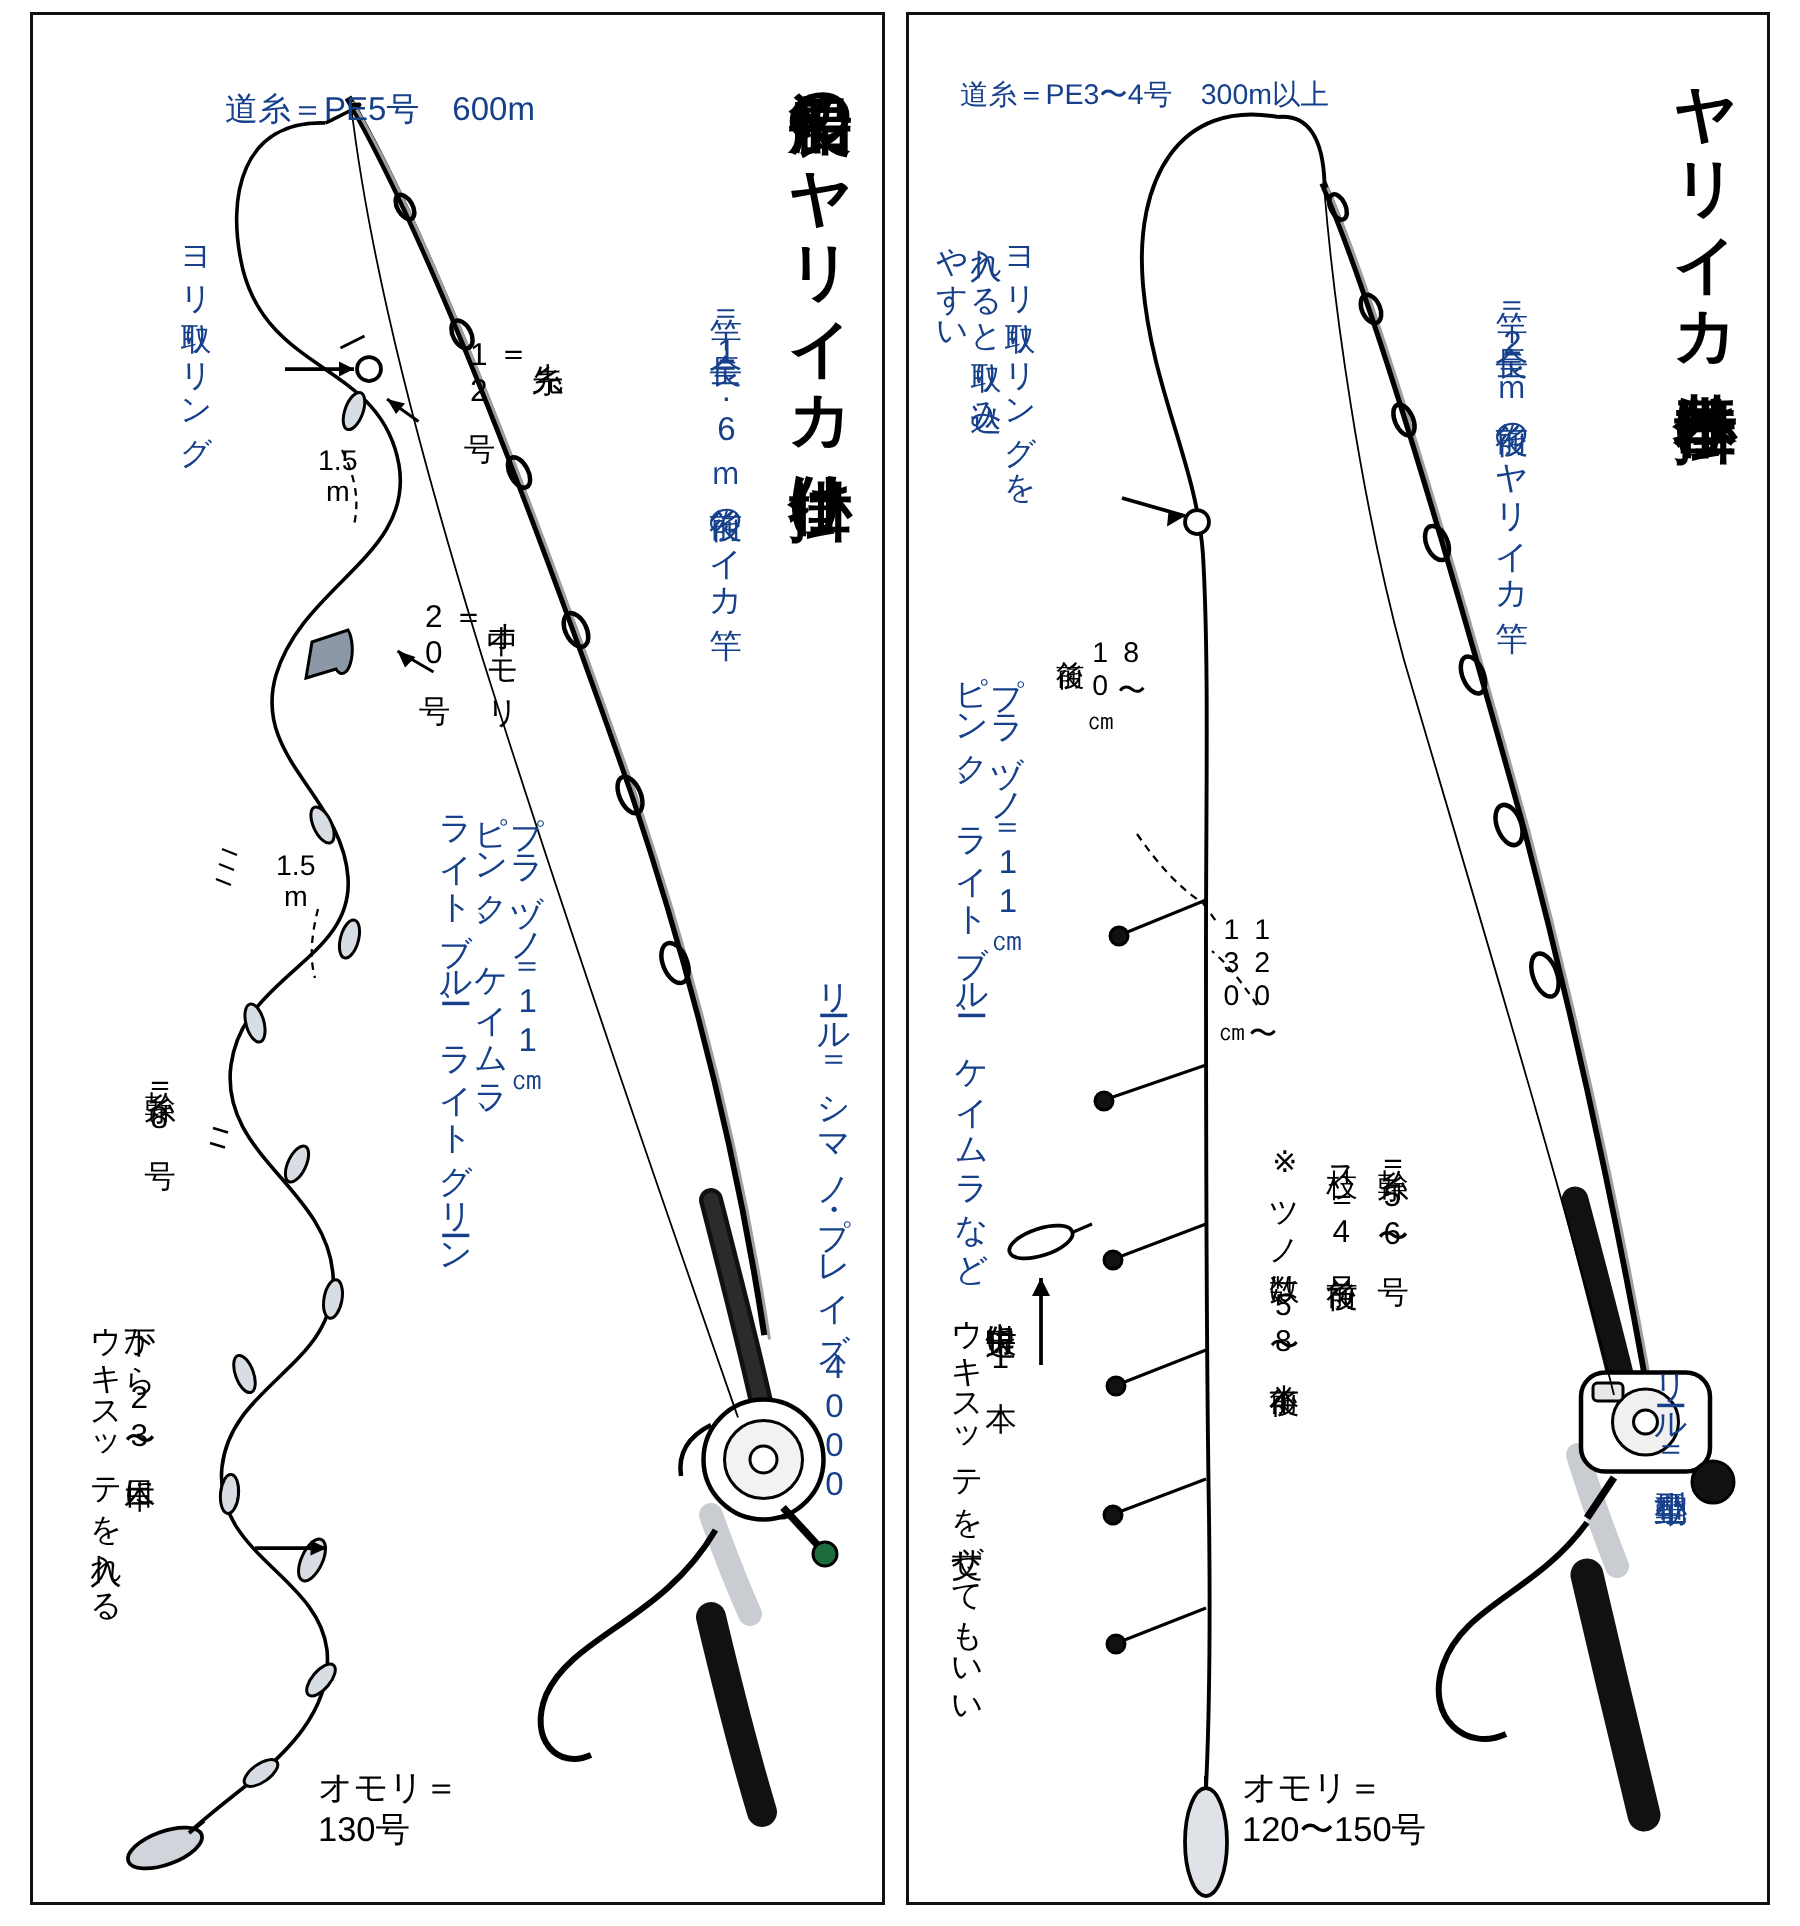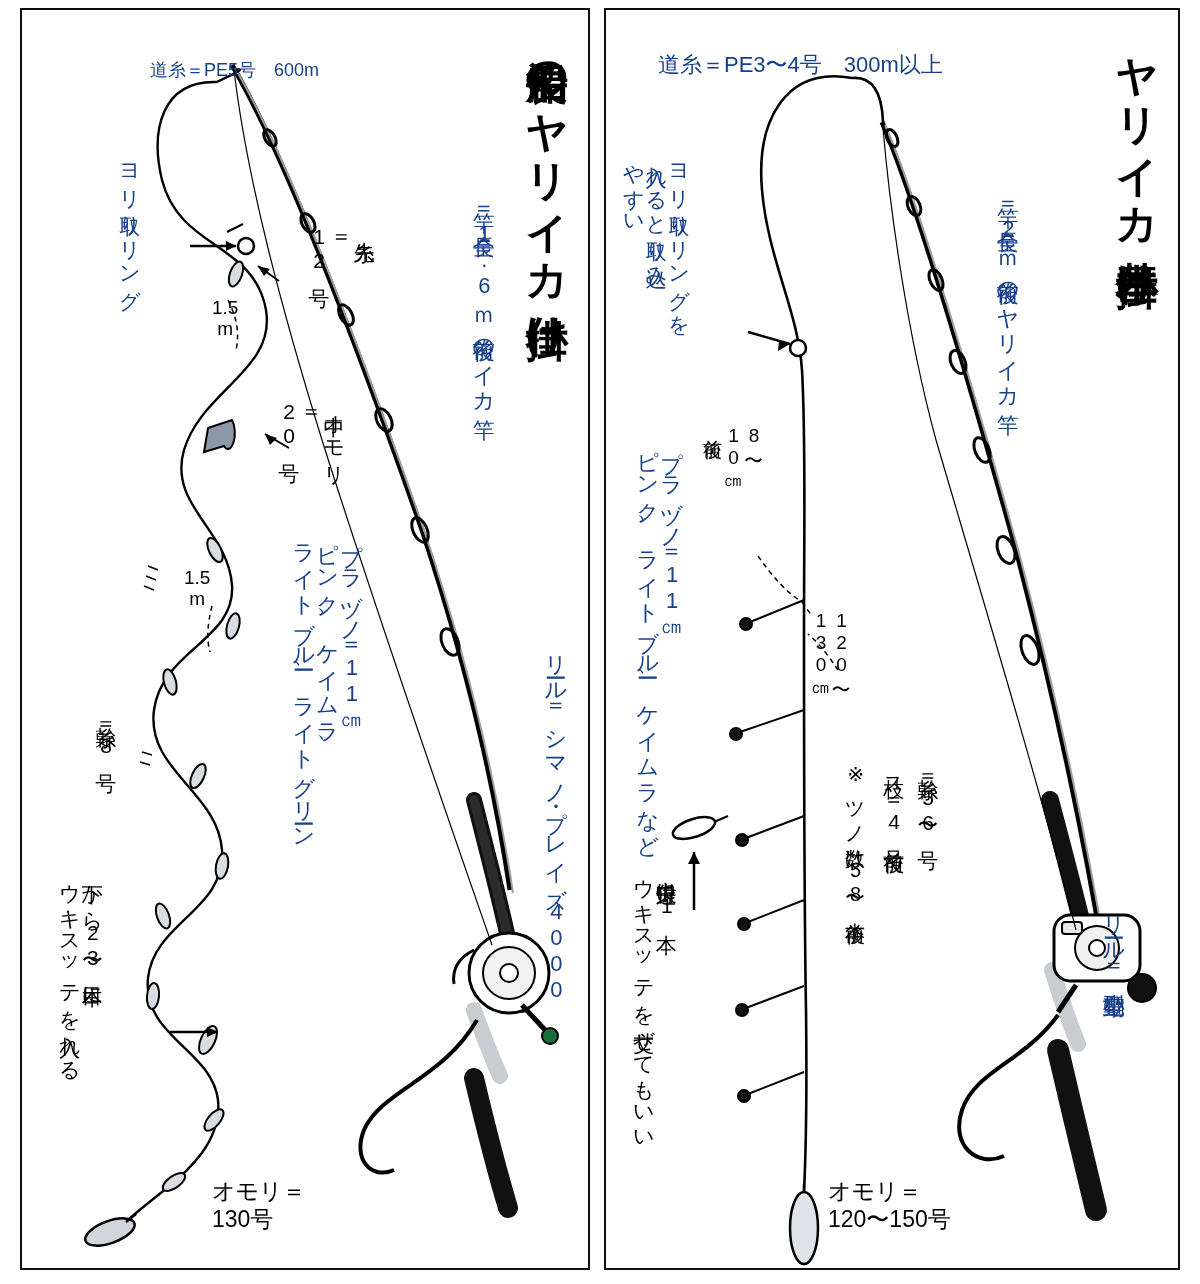--- a/index.html
+++ b/index.html
@@ -116,21 +116,21 @@
         <path d="M148,1022 L196,1022" stroke="#000" stroke-width="2.5"></path>
         <path d="M196,1022 l-11,-5 l0,10 z" fill="#000"></path>
 
         <path d="M206,290 C214,306 218,322 214,340" fill="none" stroke="#000" stroke-width="1.5" stroke-dasharray="5 4"></path>
         <path d="M190,596 C186,612 184,628 188,642" fill="none" stroke="#000" stroke-width="1.5" stroke-dasharray="5 4"></path>
       </g>
     </svg>
 
     <div class="vtext title" style="position:absolute; right:18px; top:18px;">泊船長のヤリイカ仕掛け</div>
 
-    <div class="htext lbl-blue" style="position:absolute; left:128px; top:48px; font-size:18px;">道糸＝PE5号　600m</div>
+    <div class="htext lbl-blue" style="position:absolute; left:128px; top:48px; font-size:22px;">道糸＝PE5号　600m</div>
 
     <div class="vtext lbl-blue" style="position:absolute; left:96px; top:140px; font-size:21px;">ヨリ取りリング</div>
 
     <div style="position:absolute; left:190px; top:288px; font-size:19px; color:#000; line-height:1.1; text-align:center;">
       <span style="white-space:pre-line;">1.5
 m</span>
     </div>
 
     <div class="vtext lbl" style="position:absolute; left:285px; top:215px; font-size:21px; white-space:pre-line;">先糸
 ＝
@@ -237,21 +237,21 @@
 
         <g>
           <ellipse cx="198" cy="1218" rx="14" ry="36" fill="#dfe3e8" stroke="#000" stroke-width="2.5"></ellipse>
           <path d="M198,1182 l0,-8" stroke="#000" stroke-width="2.5"></path>
         </g>
       </g>
     </svg>
 
     <div class="vtext title" style="position:absolute; right:18px; top:18px;">ヤリイカ基本仕掛け</div>
 
-    <div class="htext lbl-blue" style="position:absolute; left:52px; top:40px; font-size:22px;">道糸＝PE3〜4号　300m以上</div>
+    <div class="htext lbl-blue" style="position:absolute; left:34px; top:40px; font-size:19px;">道糸＝PE3〜4号　300m以上</div>
 
     <div class="vtext lbl-blue" style="position:absolute; left:16px; top:140px; font-size:21px; white-space:pre-line;">ヨリ取りリングを
 入れると取り込み
 やすい</div>
 
     <div class="vtext lbl" style="position:absolute; left:96px; top:415px; font-size:19px; white-space:pre-line;">8〜
 10㎝
 前後</div>
 
     <div class="vtext lbl" style="position:absolute; left:204px; top:600px; font-size:19px; white-space:pre-line;">120〜

